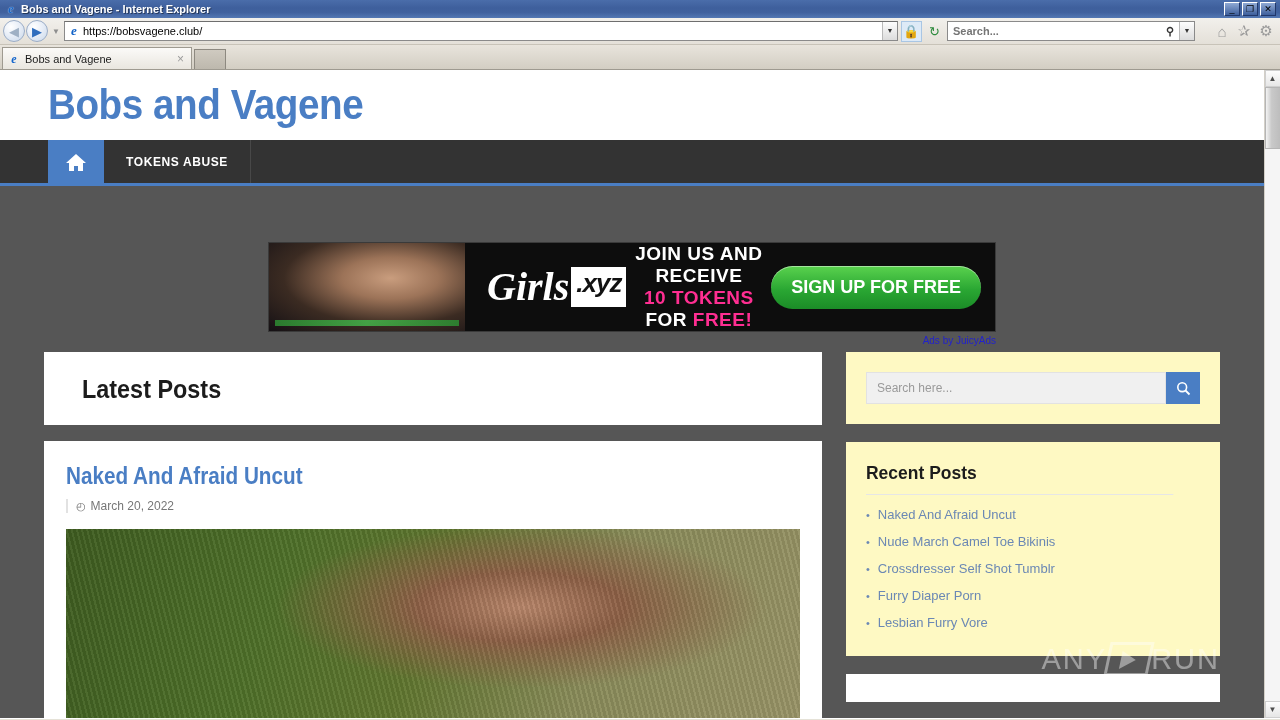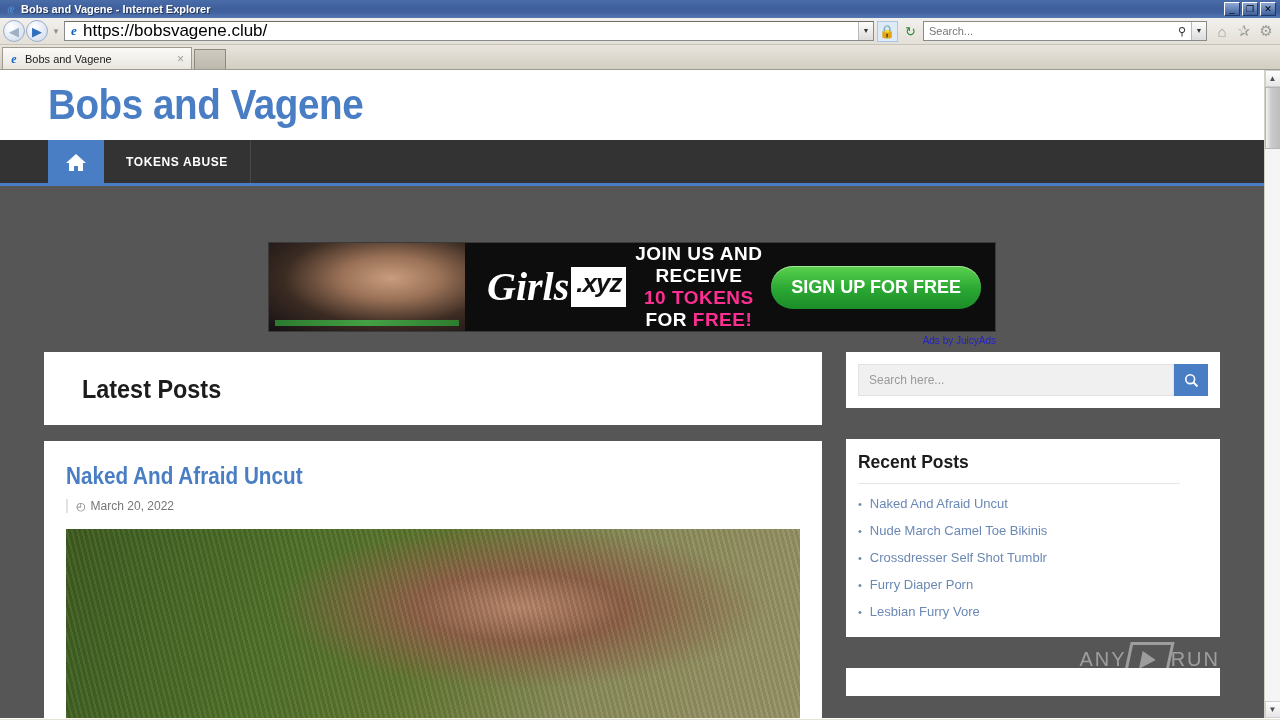--- a/index.html
+++ b/index.html
@@ -72,40 +72,41 @@
   .addrwrap {
     flex: 1 1 auto; height: 20px;
     background: #fff;
     border: 1px solid #8a8a8a;
     border-top-color: #6e6e6e;
     display: flex; align-items: center;
     margin-right: 3px;
   }
   .addr-ie { width: 18px; text-align: center; }
   .addr-url {
-    flex: 1 1 auto; font-size: 17px; color: #000;
+    flex: 1 1 auto; font-size: 11px; color: #000;
     white-space: nowrap; overflow: hidden;
   }
   .addr-arrow {
     width: 15px; height: 18px;
     border-left: 1px solid #b9b9b9;
     background: linear-gradient(to bottom,#fdfdfd,#dcdcdc);
     font-size: 7px; color: #333; text-align: center; line-height: 18px;
   }
   .tbicon {
     width: 21px; height: 21px;
     display: flex; align-items: center; justify-content: center;
     margin-right: 2px; font-size: 13px;
   }
   .tbicon.lock { background: #ddeaf7; border: 1px solid #a9c6e4; }
   .searchbox {
-    width: 284px; height: 20px;
+    width: 248px; height: 20px;
     background: #fff; border: 1px solid #8a8a8a;
     display: flex; align-items: center;
-    margin-right: 4px;
+    margin-right: 16px;
+    font-weight: bold;
   }
   .searchbox .txt {
     flex: 1 1 auto; padding-left: 5px;
     font-size: 11px; color: #757575;
     white-space: nowrap; overflow: hidden;
   }
   .searchbox .mag { width: 18px; text-align: center; font-size: 11px; color: #333; }
   .searchbox .arw {
     width: 15px; height: 18px; border-left: 1px solid #b9b9b9;
     background: linear-gradient(to bottom,#fdfdfd,#dcdcdc);
@@ -291,21 +292,21 @@
       radial-gradient(ellipse at 62% 34%, #b8866a 0%, #8d6046 16%, rgba(90,70,40,0) 38%),
       linear-gradient(110deg, #3e5c20 0%, #4e7029 28%, #60762f 48%, #8a8c5a 70%, #9a9468 100%);
     position: relative; overflow: hidden;
   }
   .post-img::before {
     content: ""; position: absolute; inset: 0;
     background: repeating-linear-gradient(76deg, rgba(255,255,255,.05) 0 2px, rgba(0,0,0,.07) 2px 5px);
   }
 
   
-  .widget { background: #ffffff; padding: 12px; margin-bottom: 31px; }
+  .widget { background: #fef9c3; padding: 20px; margin-bottom: 18px; }
   .w-search { display: flex; height: 32px; }
   .w-search .inp {
     flex: 1 1 auto; background: #f0f0f0; border: 1px solid #e2e2e2;
     font-size: 12px; color: #9a9a9a;
     display: flex; align-items: center; padding-left: 10px;
   }
   .w-search .btn {
     width: 34px; background: #4a7ec4; color: #fff;
     display: flex; align-items: center; justify-content: center;
     font-size: 15px;
@@ -323,21 +324,21 @@
   }
   .w-list li .bul { color: #6b88b4; margin-right: 8px; font-size: 11px; }
   .w-list li a { color: #6b88b4; text-decoration: none; }
   .widget-stub { background: #fff; height: 28px; }
 
   
   .watermark {
     position: absolute; right: 44px; bottom: 42px;
     display: flex; align-items: center; gap: 0;
     opacity: .42; pointer-events: none;
-    font-size: 20px; letter-spacing: 2px; color: #ffffff;
+    font-size: 29px; letter-spacing: 2px; color: #ffffff;
     font-family: "Liberation Sans Narrow", "Liberation Sans", sans-serif;
   }
   .wm-play {
     width: 44px; height: 34px;
     border: 3px solid #ffffff;
     transform: skewX(-12deg);
     position: relative;
   }
   .wm-play::after {
     content: ""; position: absolute;

